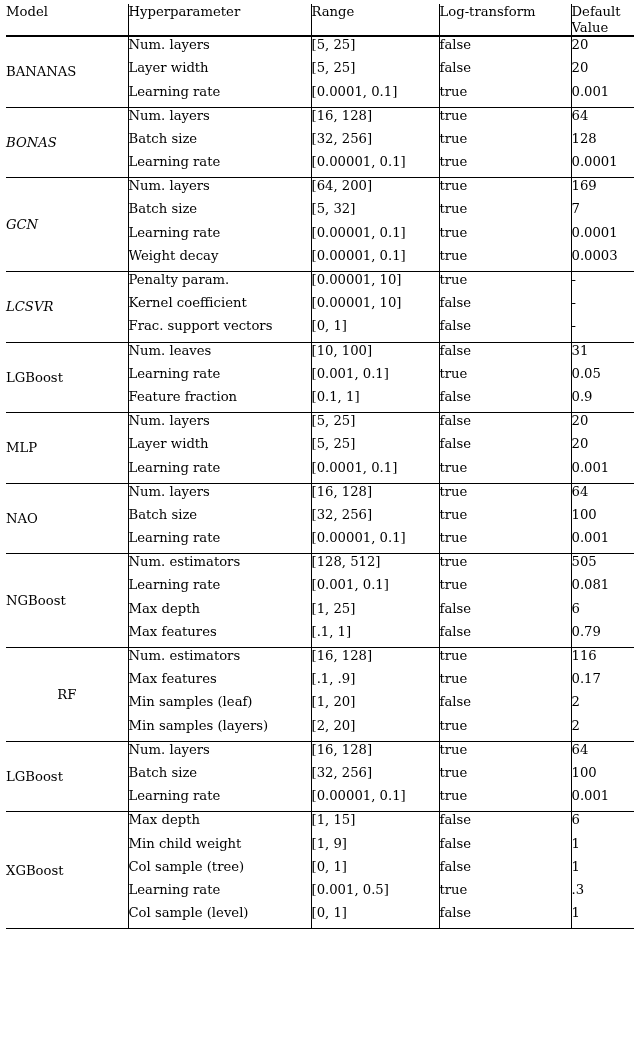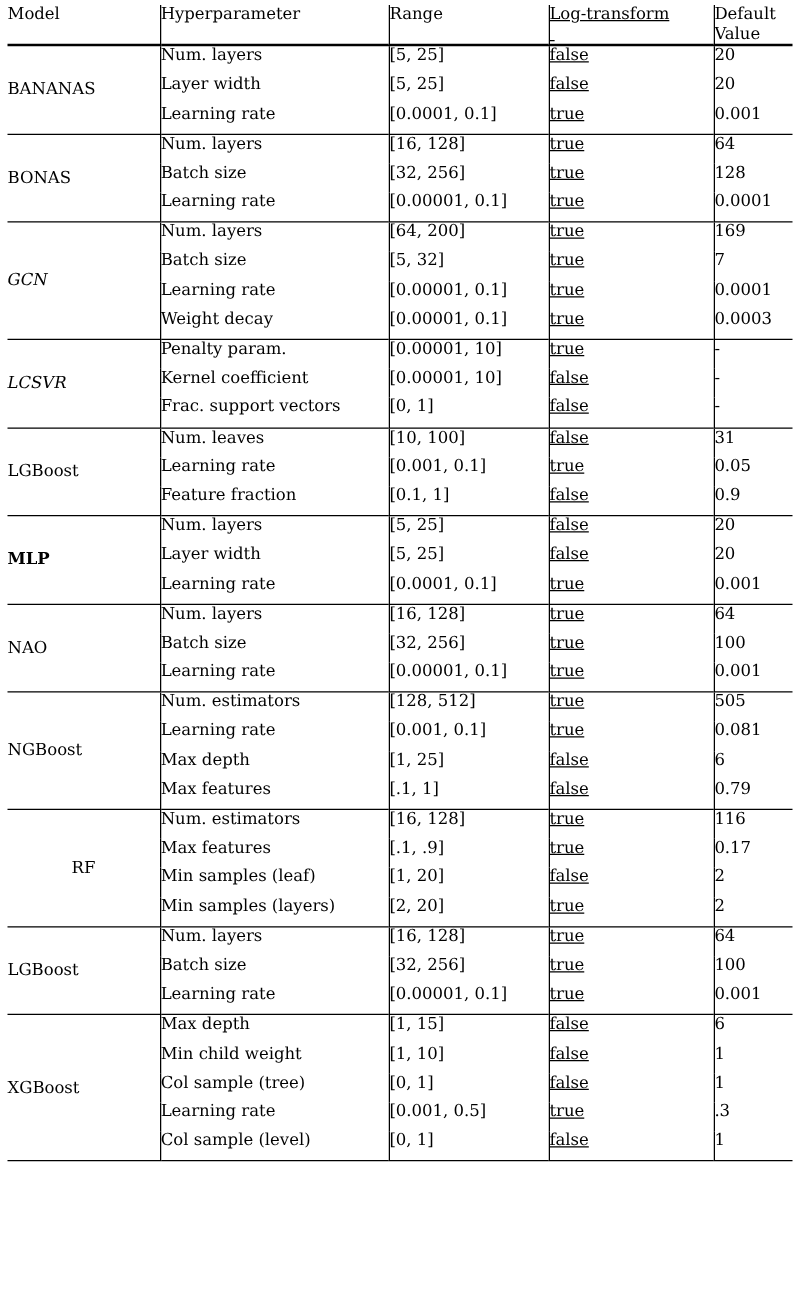--- a/index.html
+++ b/index.html
@@ -84,21 +84,20 @@
     padding-left: 11px;
     white-space: nowrap;
   }
   .range-val {
     padding-left: 11px;
     white-space: nowrap;
   }
   .log-val {
     padding-left: 11px;
     white-space: nowrap;
-    text-decoration: underline;
   }
   .default-val {
     padding-left: 11px;
     white-space: nowrap;
   }
   .group-pad-top { padding-top: 5px; }
   .group-pad-bot { padding-bottom: 5px; }
 
   .header-row td {
     padding-bottom: 6px;
@@ -169,21 +168,21 @@
           <td class="row-cell default-val group-pad-bot">0.001</td>
         </tr>
         <tr class="group-sep">
           <td></td>
           <td></td>
           <td></td>
           <td></td>
           <td></td>
         </tr>
         <tr>
-          <td class="vr row-cell model-name" rowspan="3" style="vertical-align: middle;">BONAS</td>
+          <td class="vr row-cell model-name" rowspan="3" style="vertical-align: middle; font-style: italic;">BONAS</td>
           <td class="row-cell hyper-name vr group-pad-top">Num. layers</td>
           <td class="row-cell range-val vr group-pad-top">[16, 128]</td>
           <td class="row-cell log-val vr group-pad-top">true</td>
           <td class="row-cell default-val group-pad-top">64</td>
         </tr>
         <tr>
           <td class="row-cell hyper-name vr">Batch size</td>
           <td class="row-cell range-val vr">[32, 256]</td>
           <td class="row-cell log-val vr">true</td>
           <td class="row-cell default-val">128</td>
@@ -279,21 +278,21 @@
           <td class="row-cell default-val group-pad-bot">0.9</td>
         </tr>
         <tr class="group-sep">
           <td></td>
           <td></td>
           <td></td>
           <td></td>
           <td></td>
         </tr>
         <tr>
-          <td class="vr row-cell model-name" rowspan="3" style="vertical-align: middle; font-weight: bold;">MLP</td>
+          <td class="vr row-cell model-name" rowspan="3" style="vertical-align: middle;">MLP</td>
           <td class="row-cell hyper-name vr group-pad-top">Num. layers</td>
           <td class="row-cell range-val vr group-pad-top">[5, 25]</td>
           <td class="row-cell log-val vr group-pad-top">false</td>
           <td class="row-cell default-val group-pad-top">20</td>
         </tr>
         <tr>
           <td class="row-cell hyper-name vr">Layer width</td>
           <td class="row-cell range-val vr">[5, 25]</td>
           <td class="row-cell log-val vr">false</td>
           <td class="row-cell default-val">20</td>
@@ -429,21 +428,21 @@
         </tr>
         <tr>
           <td class="vr row-cell model-name" rowspan="5" style="vertical-align: middle;">XGBoost</td>
           <td class="row-cell hyper-name vr group-pad-top">Max depth</td>
           <td class="row-cell range-val vr group-pad-top">[1, 15]</td>
           <td class="row-cell log-val vr group-pad-top">false</td>
           <td class="row-cell default-val group-pad-top">6</td>
         </tr>
         <tr>
           <td class="row-cell hyper-name vr">Min child weight</td>
-          <td class="row-cell range-val vr">[1, 10]</td>
+          <td class="row-cell range-val vr">[1, 9]</td>
           <td class="row-cell log-val vr">false</td>
           <td class="row-cell default-val">1</td>
         </tr>
         <tr>
           <td class="row-cell hyper-name vr">Col sample (tree)</td>
           <td class="row-cell range-val vr">[0, 1]</td>
           <td class="row-cell log-val vr">false</td>
           <td class="row-cell default-val">1</td>
         </tr>
         <tr>

